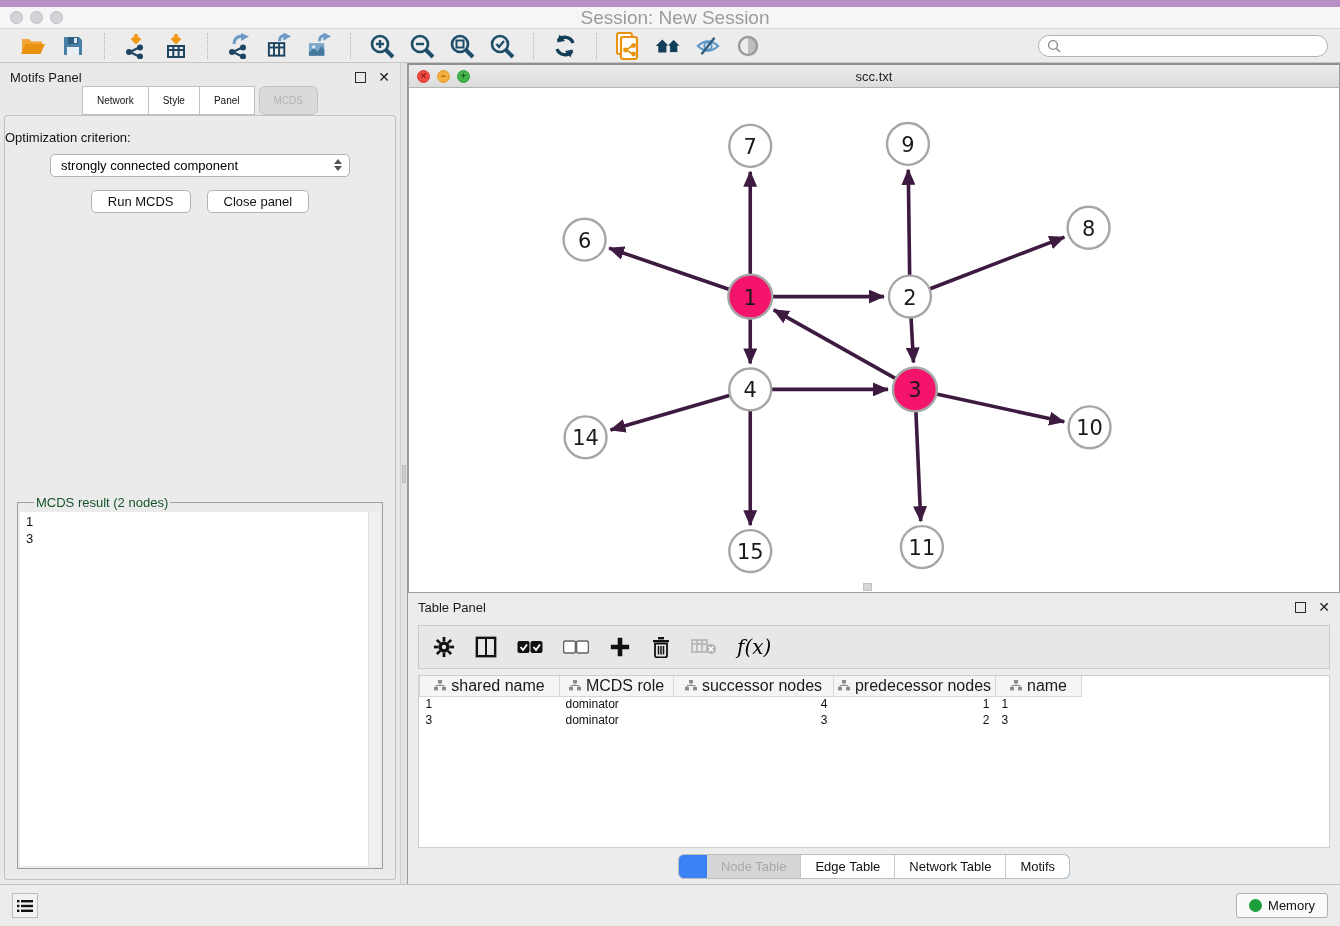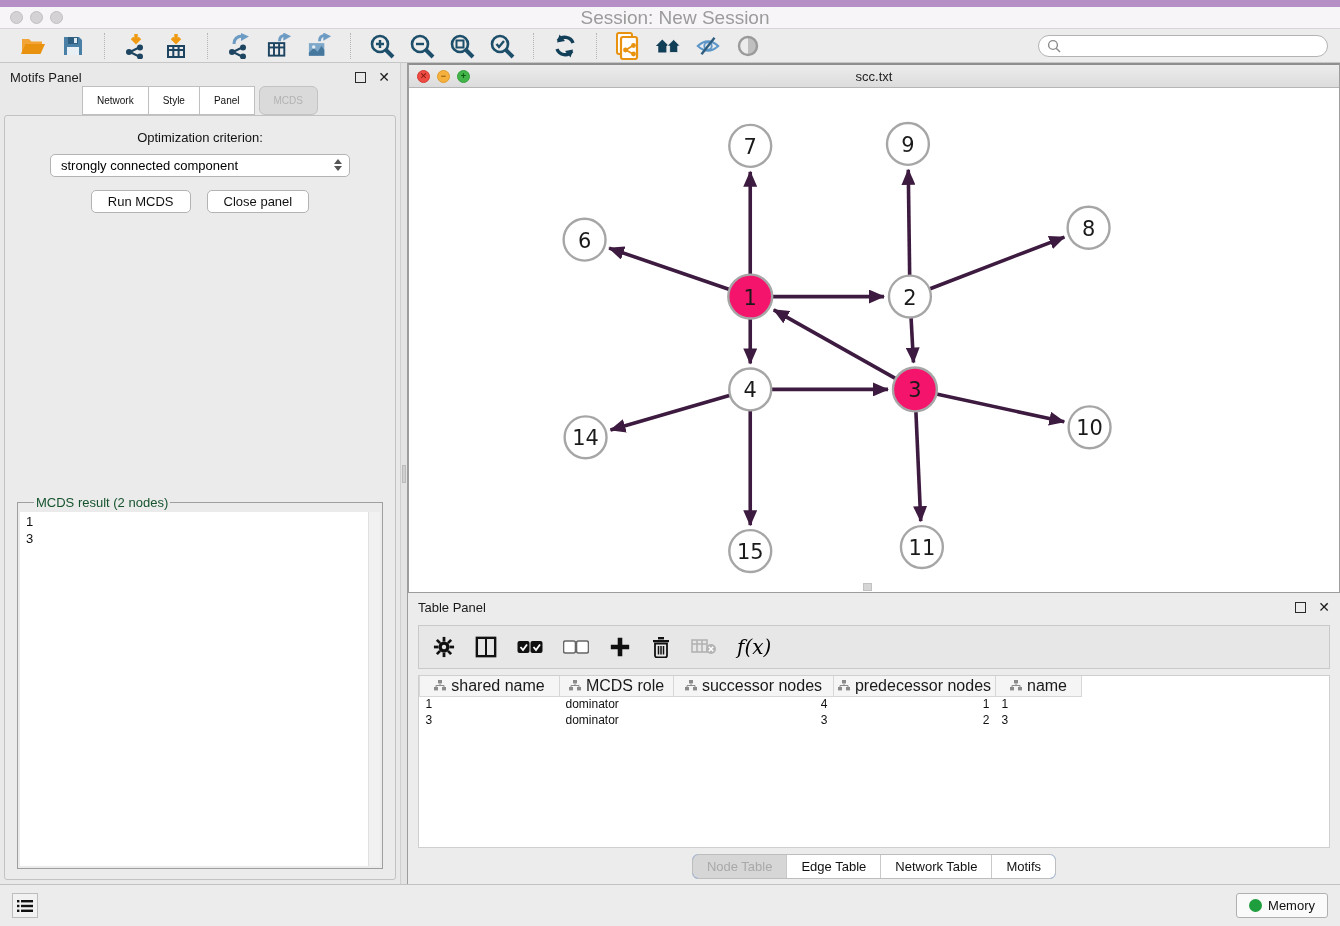--- a/index.html
+++ b/index.html
@@ -30,21 +30,21 @@
   .control-panel { width:400px; background:#e9e9e9; display:flex; flex-direction:column; }
   .panel-header { height:28px; display:flex; align-items:center; padding:0 10px; font-size:13px; color:#1a1a1a; }
   .panel-header .spacer { flex:1; }
   .win-float { width:11px; height:11px; border:1.5px solid #2a2a2a; display:inline-block; margin-right:12px; }
   .win-close { font-size:14px; font-weight:bold; color:#1a1a1a; line-height:1; }
   .cp-tabs { display:flex; justify-content:center; align-items:flex-end; height:24px; }
   .cp-tab { font-size:10px; padding:8px 14px; background:#fff; border:1px solid #bfbfbf; border-left:none; color:#111;text-align:right; }
   .cp-tab:first-child { border-left:1px solid #bfbfbf; }
   .cp-tab.active { background:#dadada; color:#b2b2b2; border:1px solid #c3c3c3; border-radius:6px; margin-left:4px; }
   .cp-content { flex:1; margin:0 4px 4px 4px; border:1px solid #c2c2c2; border-radius:3px; background:#ebebeb; display:flex; flex-direction:column; padding-top:14px; min-height:0; }
-  .opt-label { text-align:center; font-size:13px; color:#111; margin-bottom:9px; }
+  .opt-label { font-size:13px; color:#111; margin-bottom:9px; }
   .select-box { margin:0 45px; height:23px; background:#fff; border:1px solid #b3b3b3; border-radius:5px; display:flex; align-items:center; padding:0 4px 0 10px; font-size:13px; }
   .select-box .sel-text { flex:1; }
   .spinner { width:14px; height:17px; display:flex; flex-direction:column; align-items:center; justify-content:center; gap:2px; }
   .spinner .up { width:0; height:0; border-left:4px solid transparent; border-right:4px solid transparent; border-bottom:5px solid #555; }
   .spinner .dn { width:0; height:0; border-left:4px solid transparent; border-right:4px solid transparent; border-top:5px solid #555; }
   .cp-buttons { display:flex; justify-content:center; gap:16px; margin-top:13px; }
   .btn { background:#fff; border:1px solid #b3b3b3; border-radius:5px; font-size:13px; padding:3px 16px; color:#111; font-family:inherit; }
   .result-fieldset { margin:282px 12px 10px 12px; border:1px solid #9e9e9e; padding:2px; height:378px; display:flex; flex-direction:column; }
   .result-fieldset legend { font-size:13px; color:#14532d; padding:0 2px; margin-left:14px; }
   .result-area { flex:1; background:#fff; display:flex; }
@@ -76,21 +76,21 @@
   .tp-toolbar { margin:4px 10px 6px 10px; height:44px; background:#e7e7e7; border:1px solid #c9c9c9; display:flex; align-items:center; gap:20px; padding:0 14px; }
   .tp-icon { display:flex; align-items:center; justify-content:center; }
   .fx-label { font-family:"DejaVu Serif","Liberation Serif",serif; font-style:italic; font-size:20px; color:#000000; }
   .tp-table-wrap { flex:1; margin:0 10px; background:#fff; border:1px solid #cfcfcf; overflow:hidden; }
   table.node-table { border-collapse:collapse; table-layout:fixed; }
   .node-table th { height:20px; background:#f5f5f5; border:1px solid #d7d7d7; border-top:none; font-size:16px; font-weight:normal; color:#1a1a1a; text-align:center; }
   .node-table th .th-inner { display:flex; align-items:center; justify-content:center; gap:5px; }
   .node-table td { height:16px; font-size:12px; color:#111; padding:0 6px; }
   .td-left { text-align:left; } .td-right { text-align:right; }
   .tp-footer { height:36px; display:flex; align-items:center; justify-content:center; }
-  .tp-tabs { display:flex; border:1px solid #bdbdbd; border-radius:6px; overflow:hidden; background:#3b82f6; }
+  .tp-tabs { display:flex; border:1px solid #bdbdbd; border-radius:6px; overflow:hidden; background:#3b82f6;padding-left:28px; }
   .tp-tab { font-size:13px; padding:4px 14px; border-left:1px solid #c9c9c9; color:#111; background:#fff; }
   .tp-tab:first-child { border-left:none; }
   .tp-tab.active { background:#d6d6d6; color:#a9a9a9; }
 
   
   .status-bar { height:42px; border-top:1px solid #c2c2c2; background:#ececec; display:flex; align-items:center; padding:0 12px; }
   .list-btn { width:26px; height:25px; background:#f2f2f2; border:1px solid #bdbdbd; display:flex; align-items:center; justify-content:center; }
   .memory-btn { margin-left:auto; height:25px; background:#fafafa; border:1px solid #b0b0b0; border-radius:3px; display:flex; align-items:center; gap:6px; padding:0 12px; font-size:13px; color:#111; }
   .mem-dot { width:13px; height:13px; border-radius:50%; background:#1f9e3d; }
 </style>

